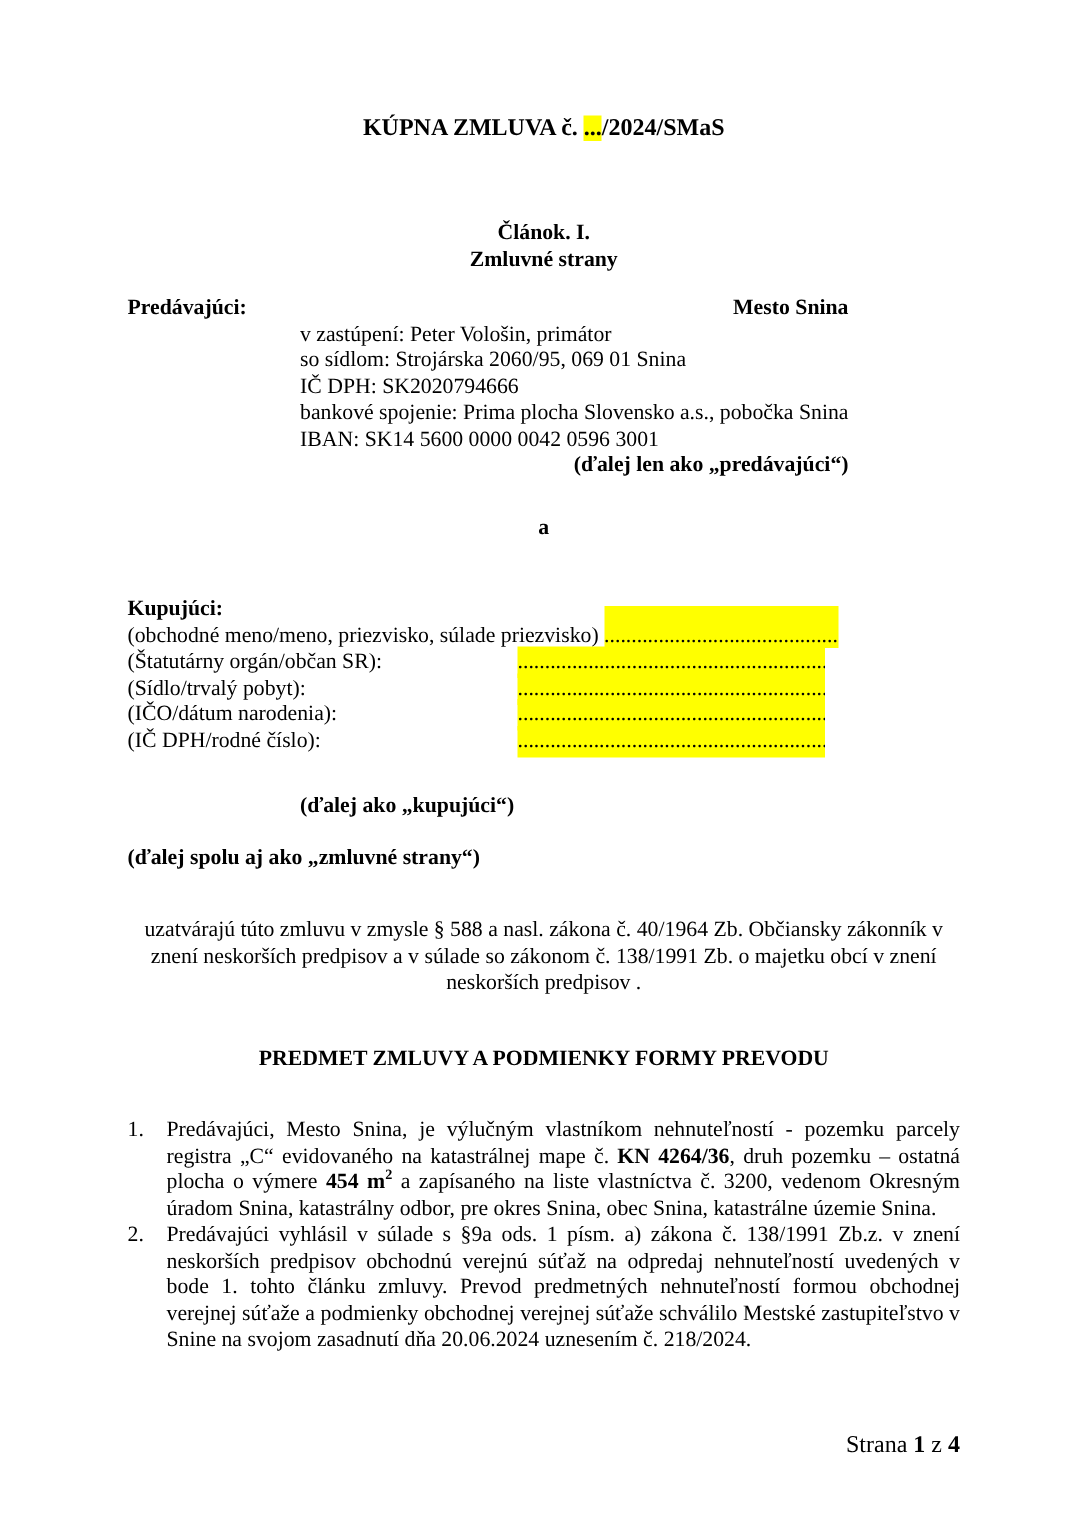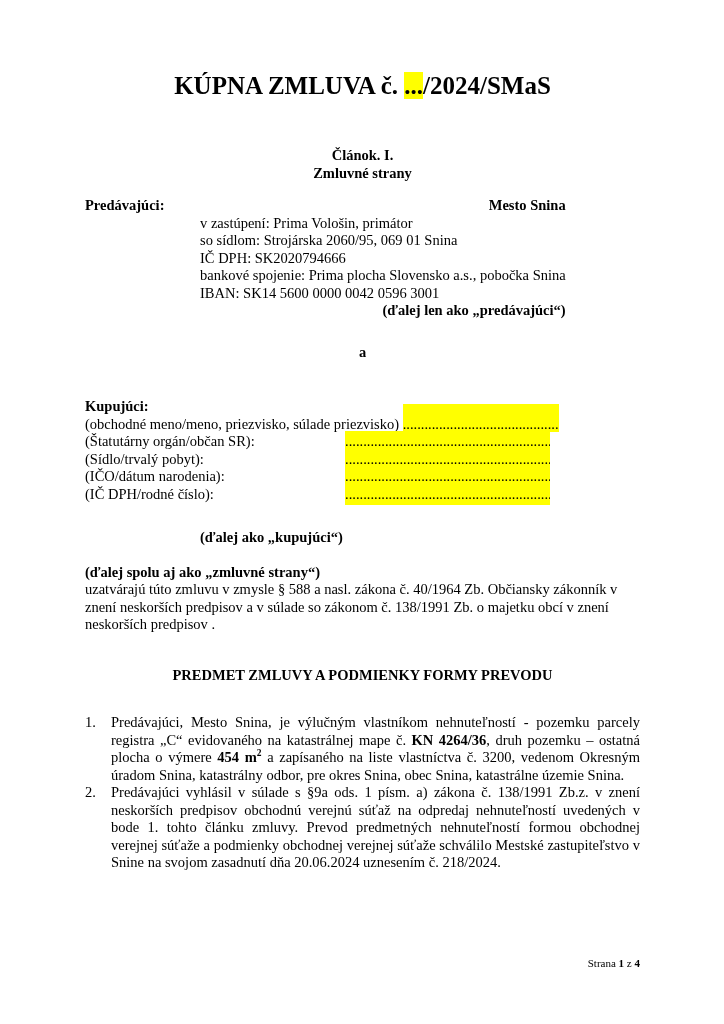--- a/index.html
+++ b/index.html
@@ -9,65 +9,65 @@
     position:relative;
     width:724px; height:1024px;
     margin:0 auto;
     background:var(--paper);
     color:var(--ink);
     font-family:"Liberation Serif", serif;
     font-size:14.5px; line-height:17.5px;
     padding:73px 84px 0 85px;
     overflow:hidden;
   }
-  .title { text-align:center; font-weight:bold; font-size:25px; line-height:26px; }
+  .title { text-align:center; font-weight:bold; font-size:16px; line-height:26px; }
   .hl { background:var(--hl); }
   .heading-block { text-align:center; font-weight:bold; }
   .article1 { margin-top:48px; }
   .seller { display:flex; margin-top:15px; }
   .seller-label { width:115px; flex:none; font-weight:bold; }
   .bold { font-weight:bold;text-align:right; }
   .conjunction { text-align:center; font-weight:bold; margin-top:24px; }
   .buyer { margin-top:37px; }
   .buyer-heading { font-weight:bold; }
   .buyer-row { position:relative; height:17.5px; white-space:nowrap; }
   .dots-inline { background:var(--hl); padding-top:12px; }
   .dots-abs {
     position:absolute; left:260px; top:-2px;
     width:205px; height:21px; padding-top:2px;
     overflow:hidden; background:var(--hl);
   }
   .buyer-alias { margin-top:26px; margin-left:115px; font-weight:bold; }
   .joint-alias { margin-top:17px; font-weight:bold; }
-  .preamble { text-align:left; }
+  .preamble { margin-top:31px; text-align:center; }
   .article2 { margin-top:33px; }
   .clauses { margin-top:30px; }
   .clause { display:flex; }
   .clause-num { width:26px; flex:none; }
   .clause-text { flex:1; text-align:justify; }
   sup { font-size:9.5px; line-height:0; vertical-align:super; }
-  .footer { position:absolute; top:955px; right:84px; font-size:11px; }
+  .footer { position:absolute; top:955px; right:84px; font-size:16px; }
 </style>
 </head>
 <body>
 
 <div class="page">
 
   <div class="title"><span>KÚPNA ZMLUVA č. </span><span class="hl">...</span><span>/2024/SMaS</span></div>
 
   <div class="heading-block article1">
     <div>Článok. I.</div>
     <div>Zmluvné strany</div>
   </div>
 
   <div class="seller">
     <div class="seller-label">Predávajúci:</div>
     <div class="seller-lines">
       <div class="bold">Mesto Snina</div>
-      <div>v zastúpení: Prima Vološin, primátor</div>
+      <div>v zastúpení: Peter Vološin, primátor</div>
       <div>so sídlom: Strojárska 2060/95, 069 01 Snina</div>
       <div>IČ DPH: SK2020794666</div>
       <div>bankové spojenie: Prima plocha Slovensko a.s., pobočka Snina</div>
       <div>IBAN: SK14 5600 0000 0042 0596 3001</div>
       <div class="bold">(ďalej len ako „predávajúci“)</div>
     </div>
   </div>
 
   <div class="conjunction">a</div>
 

